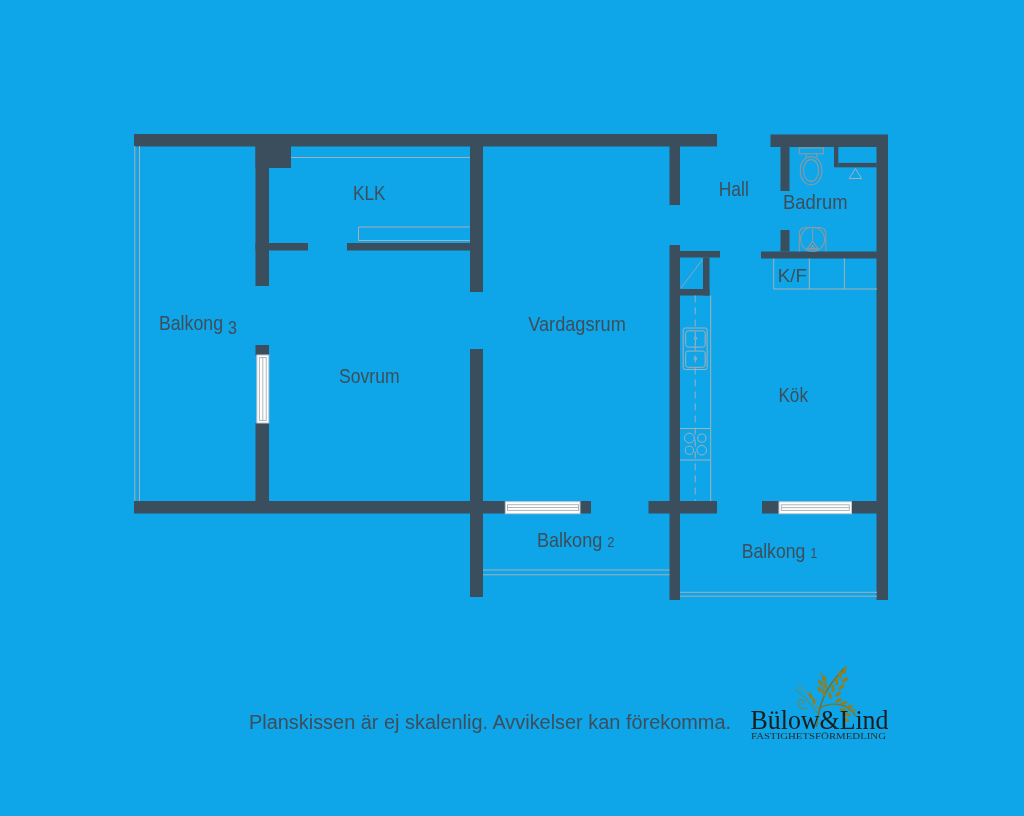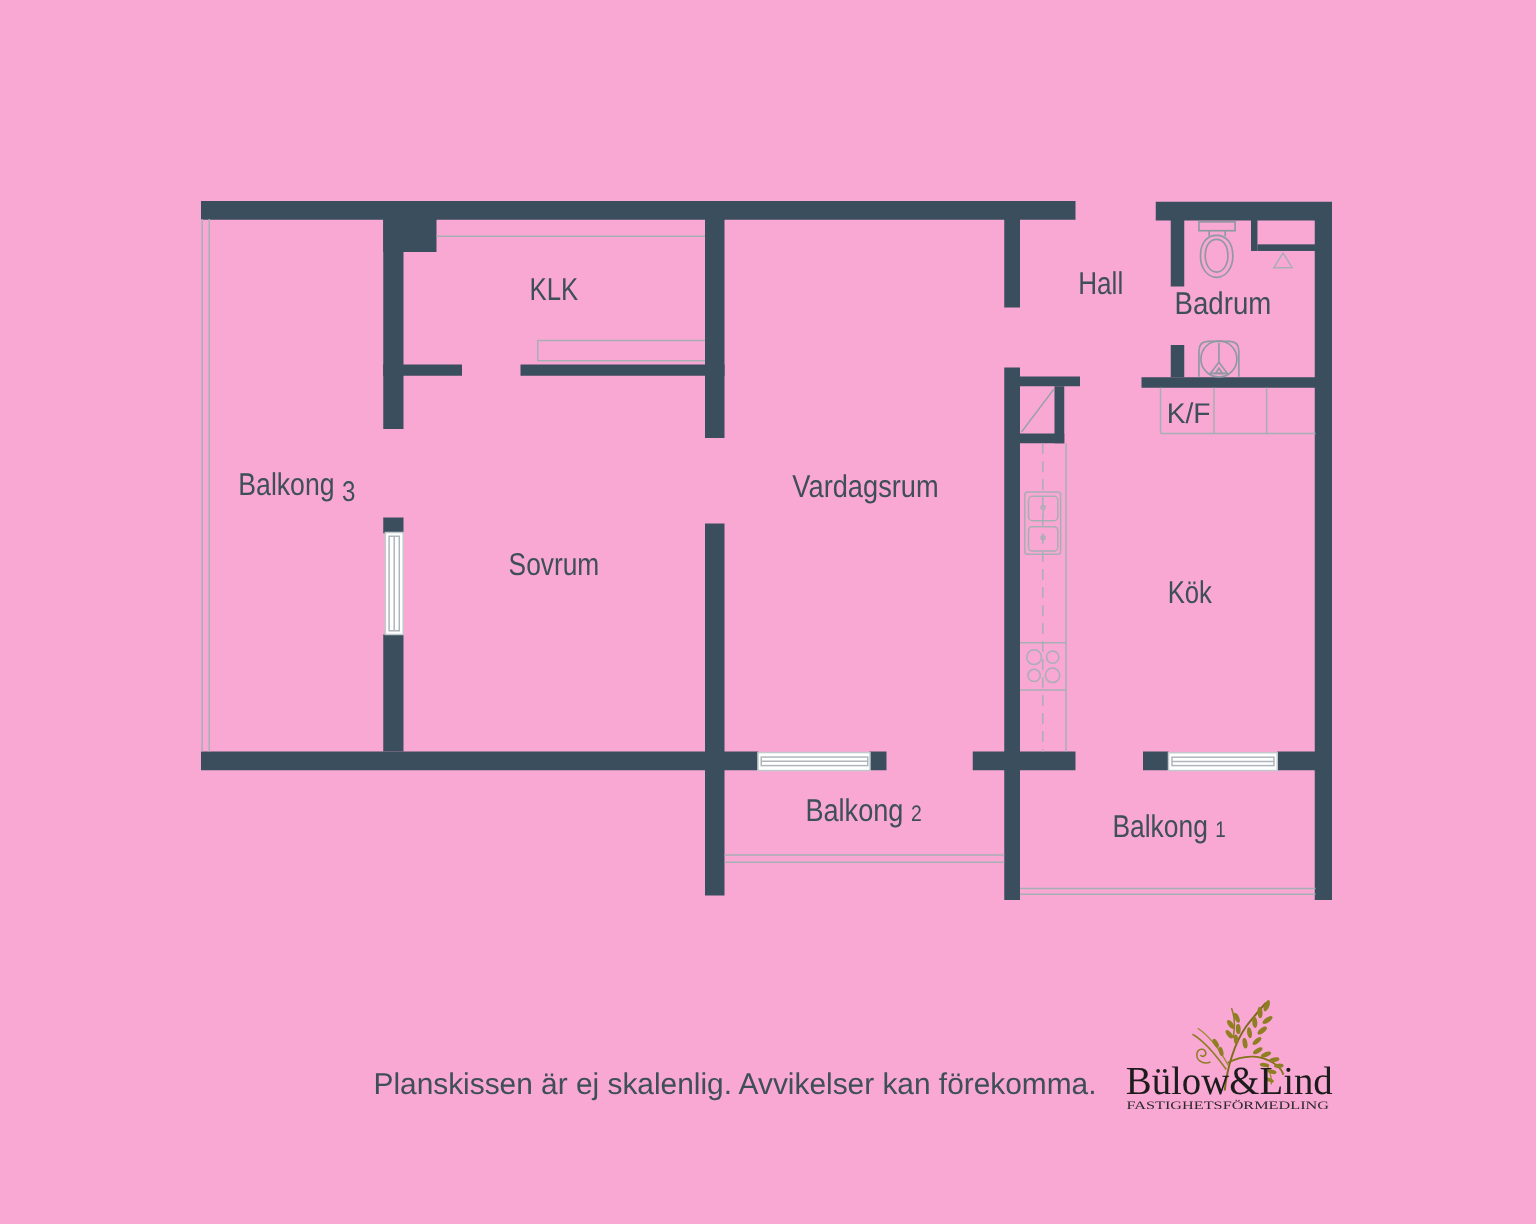--- a/index.html
+++ b/index.html
@@ -1,16 +1,16 @@
 <!DOCTYPE html>
 <html><head>
 <meta charset="utf-8">
 <style>
   html,body{margin:0;padding:0;background:#ffffff;}
-  .page{width:1024px;height:816px;position:relative;background:#f9a8d4;overflow:hidden;}
+  .page{width:1024px;height:816px;position:relative;background:#0ea5e9;overflow:hidden;}
   svg{position:absolute;left:0;top:0;}
   .lbl{font-family:"Liberation Sans",sans-serif;fill:#3e4e5a;}
   .logotext{font-family:"Liberation Serif",serif;fill:#1c1c1c;}
   .logosub{font-family:"Liberation Serif",serif;fill:#2a2a2a;}
 </style>
 </head>
 <body>
 <div class="page">
 <svg width="1024" height="816" viewBox="0 0 1024 816">
   <g fill="#3a4e5e">

